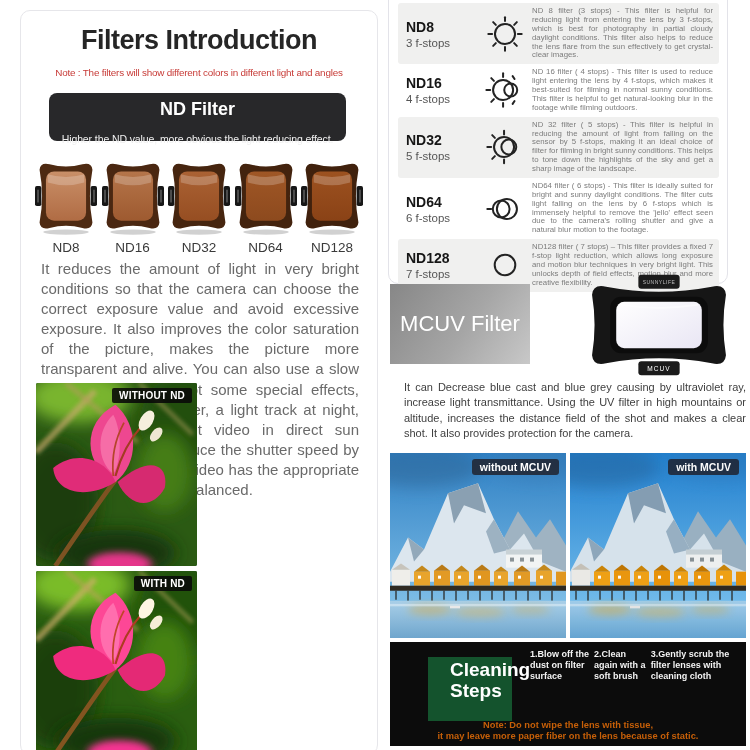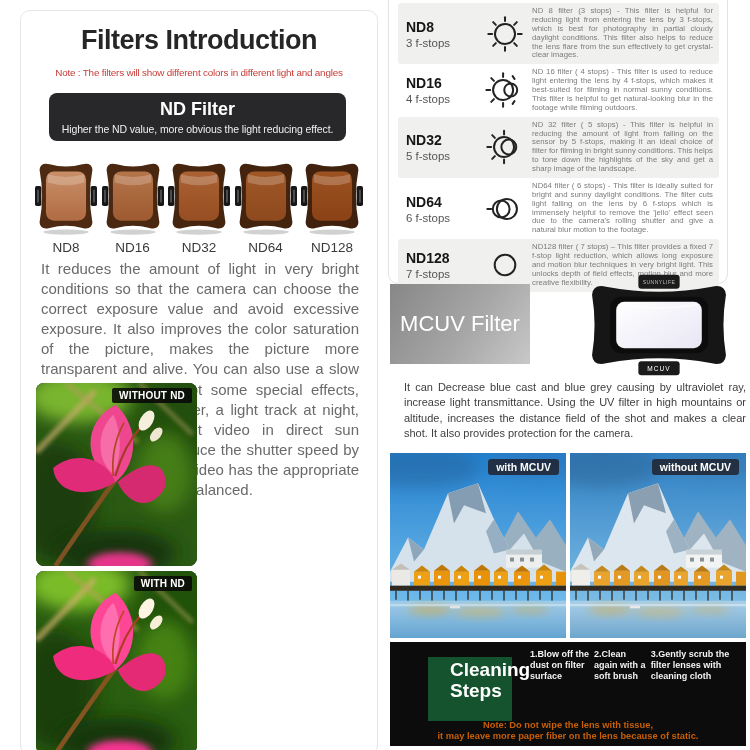--- a/index.html
+++ b/index.html
@@ -9,29 +9,29 @@
   
   .left-card{position:absolute;left:20px;top:10px;width:358px;height:745px;box-sizing:border-box;
              background:#fff;border:1px solid #e6e6ea;border-radius:10px;}
   .lc-title{position:absolute;top:14px;left:0;right:0;text-align:center;
             font-size:27px;font-weight:800;letter-spacing:-.5px;color:#262626;}
   .lc-note{position:absolute;top:56px;left:6px;right:6px;text-align:center;
            font-size:9.9px;letter-spacing:-.2px;color:#c73a36;}
   .nd-banner{position:absolute;top:82px;left:28px;right:31px;height:48px;background:#28282a;
              border-radius:8px;color:#fff;text-align:center;padding-top:6px;box-sizing:border-box;}
   .nd-banner .t{font-size:18px;font-weight:700;}
-  .nd-banner .s{font-size:10.5px;letter-spacing:-.1px;color:#efefef;margin-top:3px;}
+  .nd-banner .s{font-size:10.5px;letter-spacing:-.1px;color:#efefef;margin-top:13px;}
   .filter-strip{position:absolute;top:144px;left:14px;right:14px;display:flex;justify-content:space-between;}
   .filter-item{width:62px;text-align:center;}
   .filter-item svg{width:62px;height:84px;display:block;}
   .filter-label{font-size:13.5px;color:#3a3a3a;margin-top:1px;}
   .lc-para{position:absolute;top:248px;left:20px;right:18px;font-size:15px;line-height:1.34;
            color:#6a6a6a;text-align:justify;}
   .gallery{position:absolute;top:372px;left:15px;right:15px;display:flex;flex-wrap:wrap;gap:5px;}
-  .shot{position:relative;width:161px;overflow:hidden;border-radius:8px;background:#243;}
+  .shot{position:relative;width:161px;overflow:hidden;border-radius:2px;background:#243;}
   .shot.r1{height:183px;}
   .shot svg{position:absolute;inset:0;width:100%;height:100%;}
   .badge{position:absolute;top:5px;right:5px;background:rgba(8,8,8,.88);color:#fff;
          font-size:10px;font-weight:700;padding:2px 7px;border-radius:2px;letter-spacing:.2px;}
   .fx-bright{filter:brightness(1.03) saturate(1.06);}
 
   
   .nd-card{position:absolute;left:388px;top:-16px;width:340px;height:300px;box-sizing:border-box;
            background:#fff;border:1px solid #e3e3e9;border-radius:10px;padding:18px 8px 8px 9px;}
   .nd-row{display:flex;align-items:center;border-radius:3px;padding:4px 6px 4px 8px;}
@@ -444,31 +444,31 @@
       <path d="M20,14 Q72.5,24 125,14 Q138,11 139,22 Q134,52 139,82 Q138,93 125,90 Q72.5,80 20,90 Q7,93 6,82 Q11,52 6,22 Q7,11 20,14 Z" fill="#161616"></path>
       <rect x="24" y="24" width="97" height="56" rx="11" fill="#0c0c0c"></rect>
       <rect x="30" y="29" width="85" height="46" rx="8" fill="url(#uvG)"></rect>
       <path d="M34,32 Q72,38 111,32" stroke="#ffffff" stroke-width="2" fill="none" opacity=".5"></path>
     </svg>
   </div>
 
   <div class="mcuv-para">It can Decrease blue cast and blue grey causing by ultraviolet ray, increase light transmittance. Using the UV filter in high mountains or altitude, increases the distance field of the shot and makes a clear shot. It also provides protection for the camera.</div>
 
   <div class="mcuv-compare">
+    <div class="mshot">
+      <svg viewBox="0 0 176 184" preserveAspectRatio="none">
+          <use href="#sc-mtn"></use>
+        </svg>
+      <span class="mbadge">without MCUV</span>
+    </div>
     <div class="mshot fx-sat">
       <svg viewBox="0 0 176 184" preserveAspectRatio="none">
           <use href="#sc-mtn"></use>
         </svg>
       <span class="mbadge">with MCUV</span>
-    </div>
-    <div class="mshot">
-      <svg viewBox="0 0 176 184" preserveAspectRatio="none">
-          <use href="#sc-mtn"></use>
-        </svg>
-      <span class="mbadge">without MCUV</span>
     </div>
   </div>
 
   <div class="clean-box">
     <div class="clean-title">
       <div>Cleaning</div>
       <div>Steps</div>
     </div>
     <div class="clean-steps">
       <div class="clean-step">1.Blow off the dust on filter surface</div>

